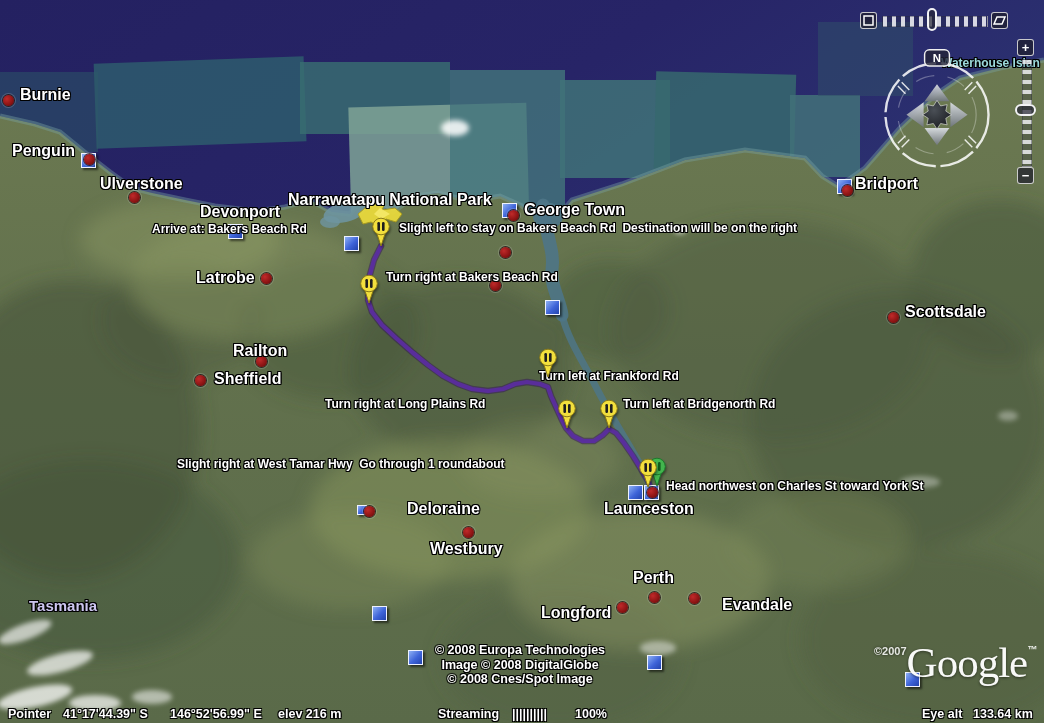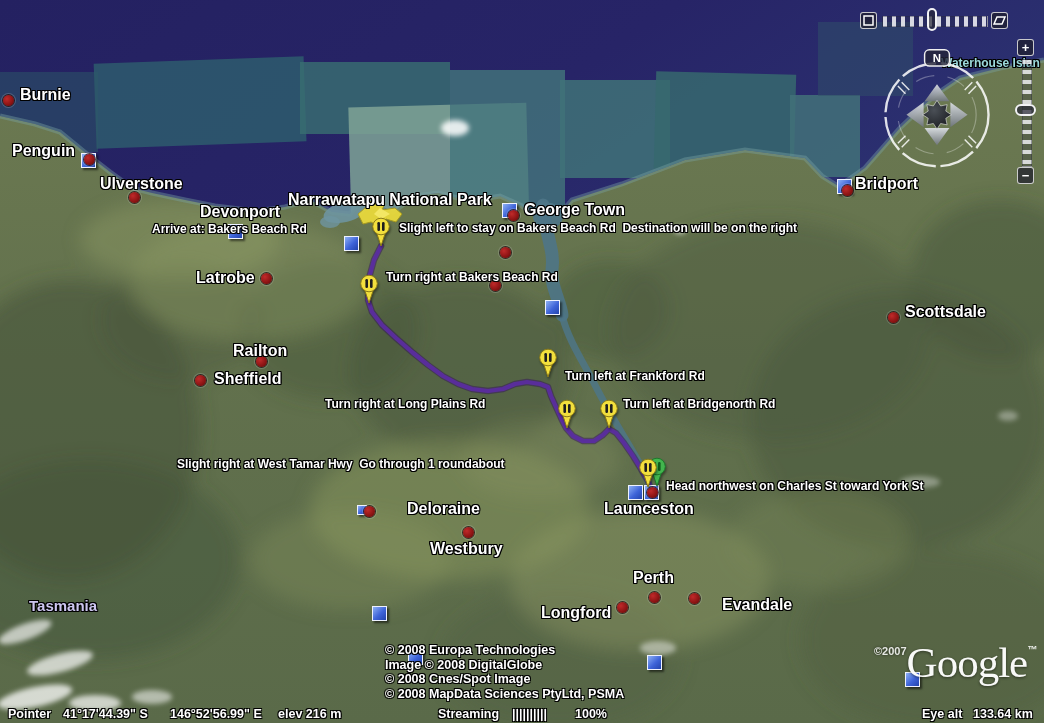--- a/index.html
+++ b/index.html
@@ -25,21 +25,21 @@
   .blue-square{
     position:absolute;width:13px;height:13px;z-index:10;
     background:linear-gradient(135deg,#8db0f5 0%,#3d63d8 55%,#2344ad 100%);
     border:1px solid #eef2ff;box-shadow:1.5px 1.5px 2px rgba(0,0,0,.55);
   }
   .blue-square.small{width:8px;height:8px;}
   .pin{position:absolute;z-index:13;filter:drop-shadow(1px 2px 1px rgba(0,0,0,.4));}
   .instruction{font-size:12px;}
   
   .copyright{
-    position:absolute;left:385px;top:643px;width:270px;text-align:left;z-index:15;
+    position:absolute;left:385px;top:643px;width:270px;text-align:center;z-index:15;
     color:#fff;font-weight:bold;font-size:12.5px;line-height:14.5px;
     text-shadow:-1px -1px 0 #000,1px -1px 0 #000,-1px 1px 0 #000,1px 1px 0 #000;
   }
   .google-logo{position:absolute;left:874px;top:638px;z-index:15;color:#ffffff;}
   .google-logo .yr{font-size:11px;font-weight:bold;opacity:.85;vertical-align:22px;
     text-shadow:0 0 3px rgba(0,0,0,.8);}
   .google-logo .word{
     font-family:"Liberation Serif",serif;font-size:43px;letter-spacing:-1px;
     text-shadow:0 1px 3px rgba(0,0,0,.55);opacity:.96;
   }
@@ -215,21 +215,21 @@
       <div class="blue-square" style="left: 544.5px; top: 299.5px;"></div>
       <div class="blue-square" style="left: 371.5px; top: 605.5px;"></div>
       <div class="blue-square" style="left: 407.5px; top: 649.5px;"></div>
       <div class="blue-square" style="left: 646.5px; top: 654.5px;"></div>
       <div class="blue-square" style="left: 904.5px; top: 671.5px;"></div>
       <div class="map-label region" style="left: 29px; top: 598px; color: rgb(205, 198, 240); font-size: 15px;">Tasmania</div>
       <div class="map-label region" style="left: 941px; top: 56px; color: rgb(155, 216, 218); font-size: 12px;">Waterhouse Islan</div>
       <div class="map-label instruction" style="left: 152px; top: 222px;">Arrive at: Bakers Beach Rd</div>
       <div class="map-label instruction" style="left: 399px; top: 221px;">Slight left to stay on Bakers Beach Rd  Destination will be on the right</div>
       <div class="map-label instruction" style="left: 386px; top: 270px;">Turn right at Bakers Beach Rd</div>
-      <div class="map-label instruction" style="left: 565px; top: 345px; margin-top: 24px;">Turn left at Frankford Rd</div>
+      <div class="map-label instruction" style="left: 539px; top: 345px; margin-top: 24px;">Turn left at Frankford Rd</div>
       <div class="map-label instruction" style="left: 325px; top: 397px;">Turn right at Long Plains Rd</div>
       <div class="map-label instruction" style="left: 623px; top: 397px;">Turn left at Bridgenorth Rd</div>
       <div class="map-label instruction" style="left: 177px; top: 457px;">Slight right at West Tamar Hwy  Go through 1 roundabout</div>
       <div class="map-label instruction" style="left: 666px; top: 479px;">Head northwest on Charles St toward York St</div>
       <div class="pin" style="left: 371px; top: 217px;"><svg width="20" height="30" viewBox="0 0 20 30">
           <polygon points="5,14 10,29 15,14" fill="#f2df3d" stroke="#8a7a18" stroke-width="1"></polygon>
           <circle cx="10" cy="9.5" r="8.3" fill="#f2df3d" stroke="#8a7a18" stroke-width="1"></circle>
           <rect x="6.4" y="5" width="2.6" height="9" rx="1.2" fill="#1e1e1e"></rect>
           <rect x="11" y="5" width="2.6" height="9" rx="1.2" fill="#1e1e1e"></rect>
         </svg></div>
@@ -268,21 +268,20 @@
           <circle cx="10" cy="9.5" r="8.3" fill="#f2df3d" stroke="#8a7a18" stroke-width="1"></circle>
           <rect x="6.4" y="5" width="2.6" height="9" rx="1.2" fill="#1e1e1e"></rect>
           <rect x="11" y="5" width="2.6" height="9" rx="1.2" fill="#1e1e1e"></rect>
         </svg></div>
     </div>
 
   <div class="copyright">
     <div>© 2008 Europa Technologies</div>
     <div>Image © 2008 DigitalGlobe</div>
     <div>© 2008 Cnes/Spot Image</div>
-    <div>© 2008 MapData Sciences PtyLtd, PSMA</div>
   </div>
 
   <div class="google-logo">
     <span class="yr">©2007</span><span class="word">Google</span><span class="tm">™</span>
   </div>
 
   <span class="status" style="left:8px">Pointer</span>
   <span class="status" style="left:63px">41°17'44.39" S</span>
   <span class="status" style="left:170px">146°52'56.99" E</span>
   <span class="status" style="left:278px">elev 216 m</span>

